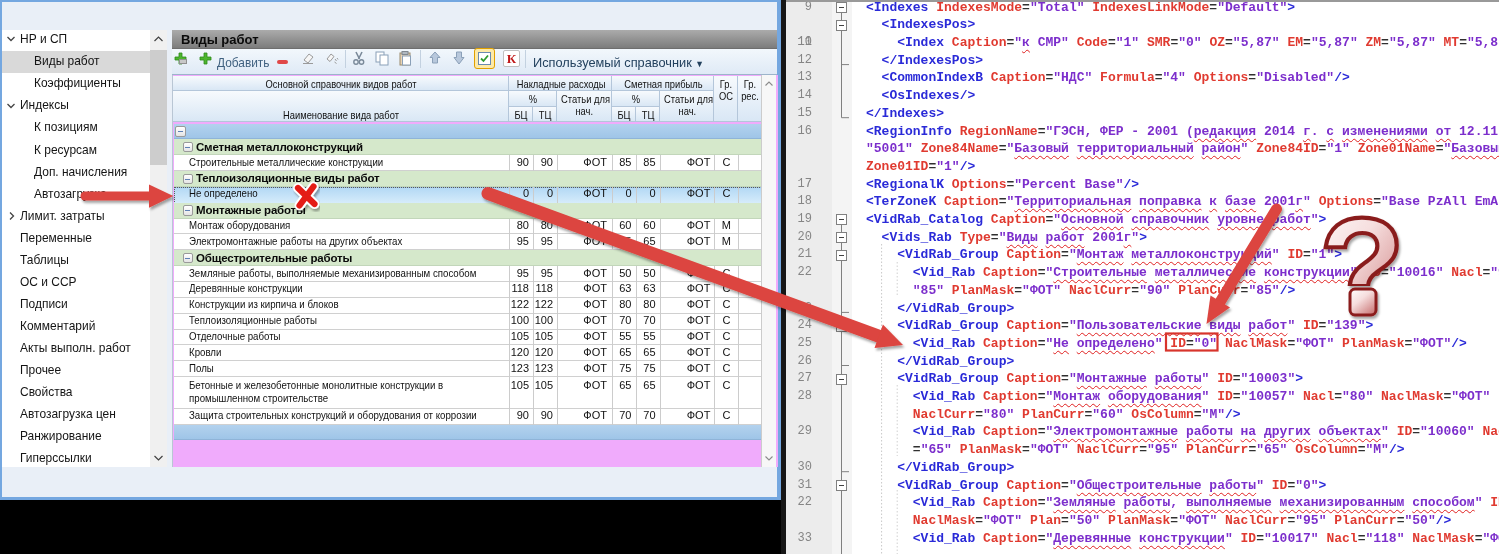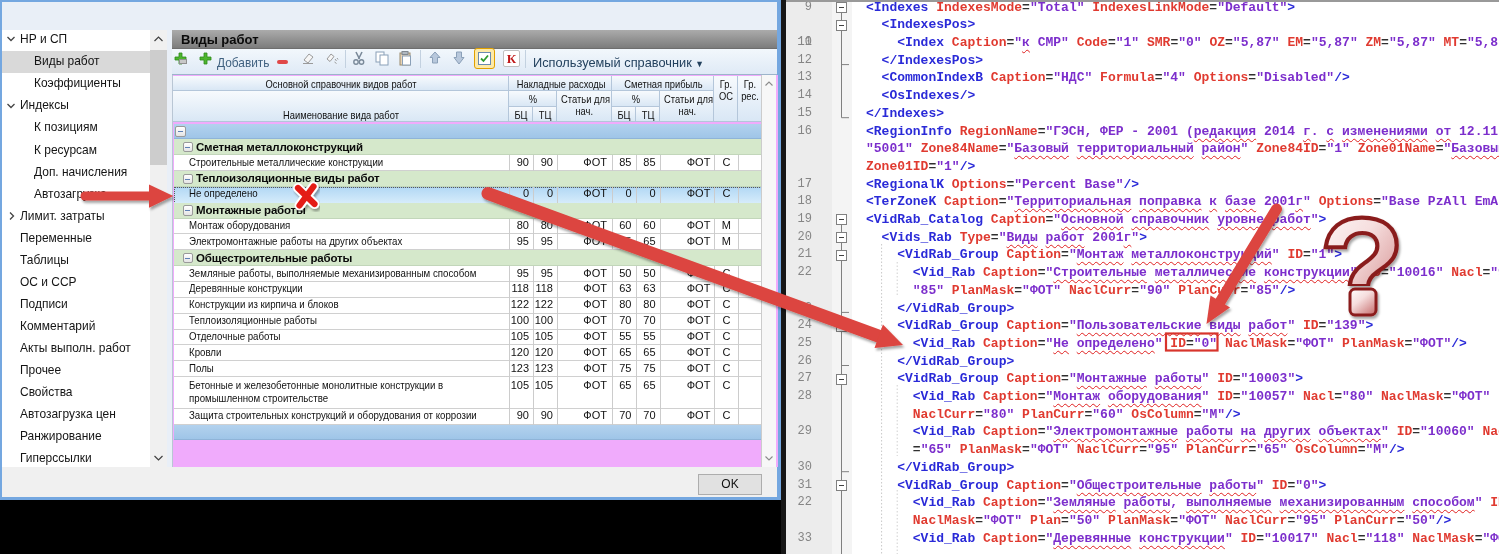--- a/index.html
+++ b/index.html
@@ -540,23 +540,20 @@
         </div>
       </div>
     <div id="gsb">
       <svg style="position:absolute;left:3px;top:6px" width="8" height="5" viewBox="0 0 8 5">
           <polyline points="0.5,4.5 4,1 7.5,4.5" fill="none" stroke="#8a8a8a" stroke-width="1.1"></polyline>
         </svg>
       <svg style="position:absolute;left:3px;bottom:6px" width="8" height="5" viewBox="0 0 8 5">
           <polyline points="0.5,0.5 4,4 7.5,0.5" fill="none" stroke="#8a8a8a" stroke-width="1.1"></polyline>
         </svg>
     </div>
-    <div id="footer">
-        <div id="okbtn">OK</div>
-      </div>
   </div>
   <svg id="overlay" width="1499" height="554" viewBox="0 0 1499 554">
 <defs>
 <filter id="sh" x="-30%" y="-30%" width="160%" height="160%">
           <feDropShadow dx="1.5" dy="2.5" stdDeviation="1.2" flood-color="#000" flood-opacity="0.35"></feDropShadow>
         </filter>
 <linearGradient id="qg" x1="0" y1="0" x2="0.8" y2="1">
           <stop offset="0" stop-color="#ffffff"></stop>
           <stop offset="0.45" stop-color="#f6dede"></stop>
           <stop offset="1" stop-color="#cc7a7a"></stop>

